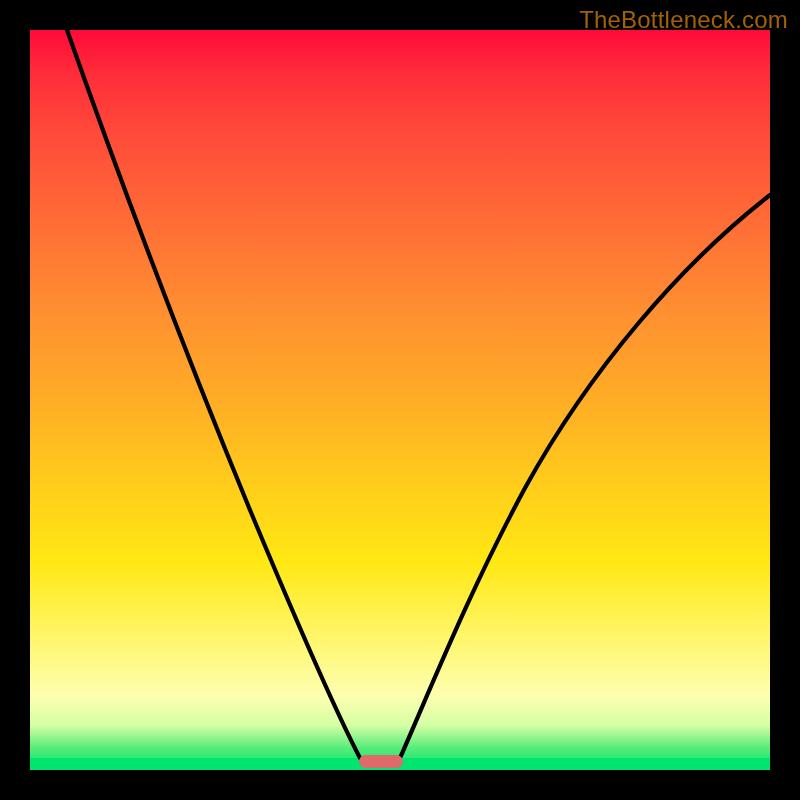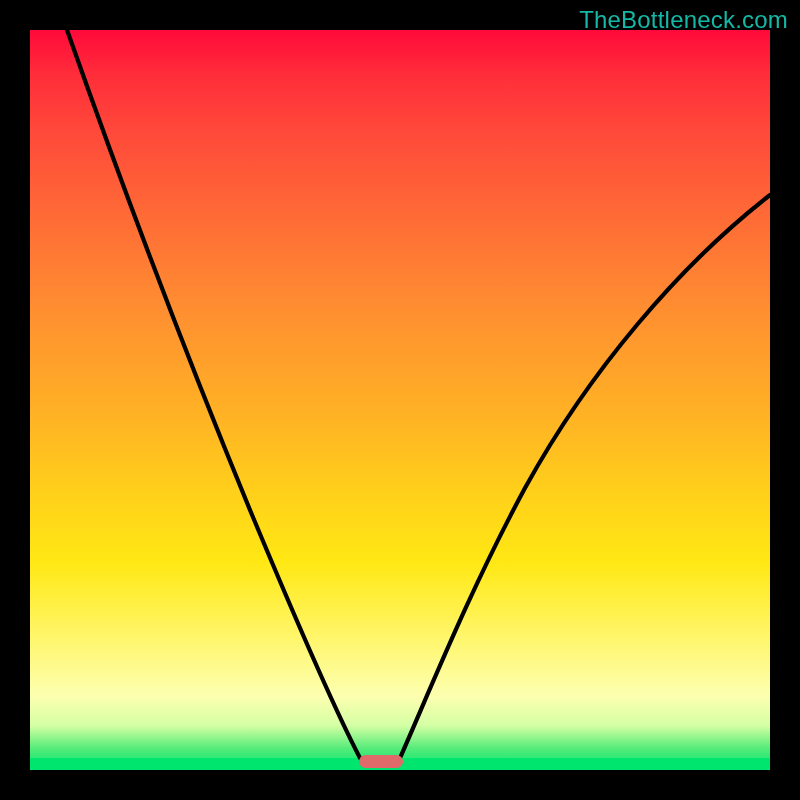--- a/index.html
+++ b/index.html
@@ -14,21 +14,21 @@
   .frame {
     position: relative;
     width: 800px;
     height: 800px;
     background: #000;
   }
   .watermark {
     position: absolute;
     top: 6px;
     right: 12px;
-    color: #14b8a6;
+    color: #a16207;
     font-size: 24px;
     font-weight: 500;
     letter-spacing: 0.2px;
     user-select: none;
   }
   .plot {
     position: absolute;
     left: 30px;
     top: 30px;
     width: 740px;

